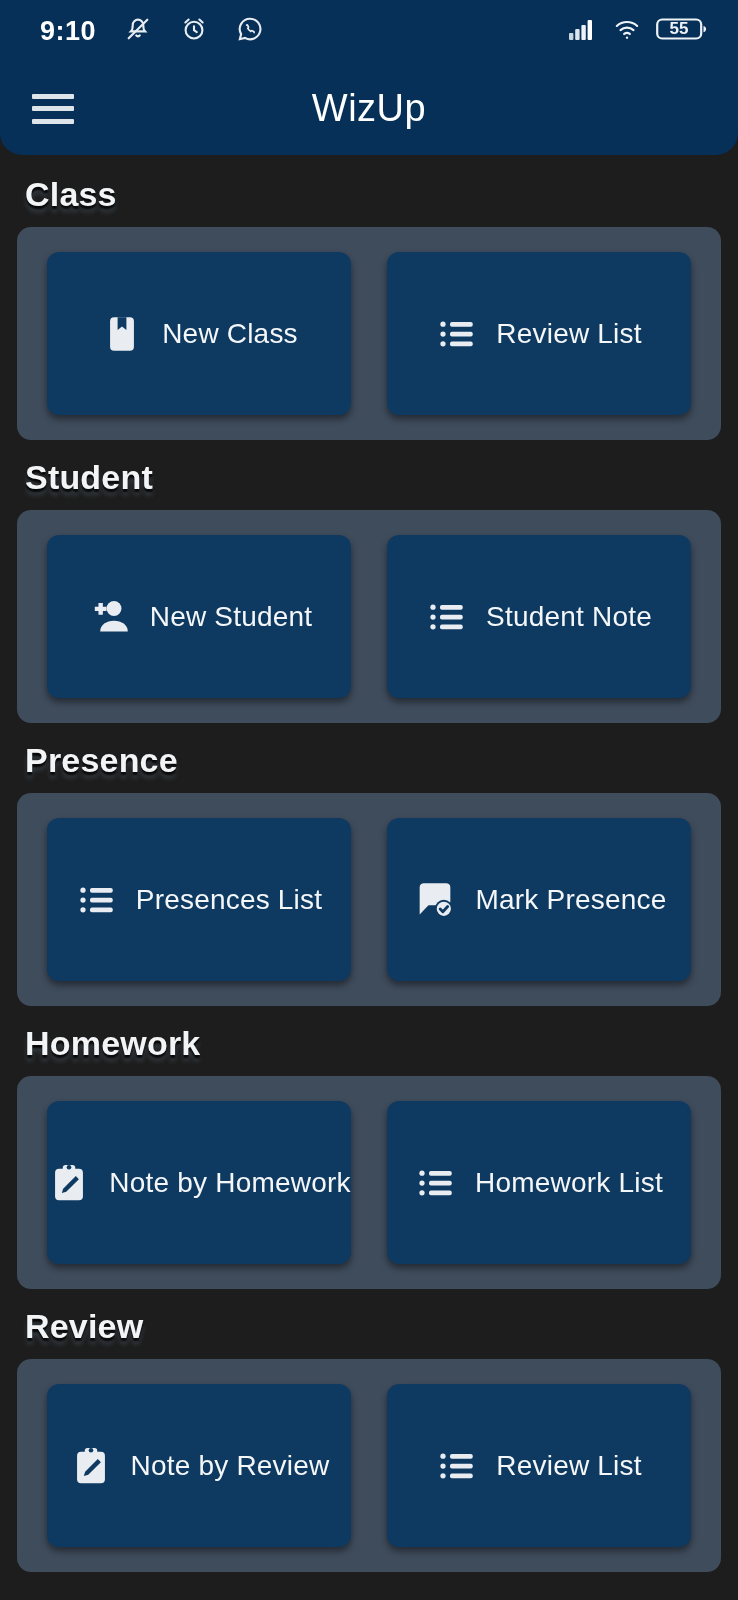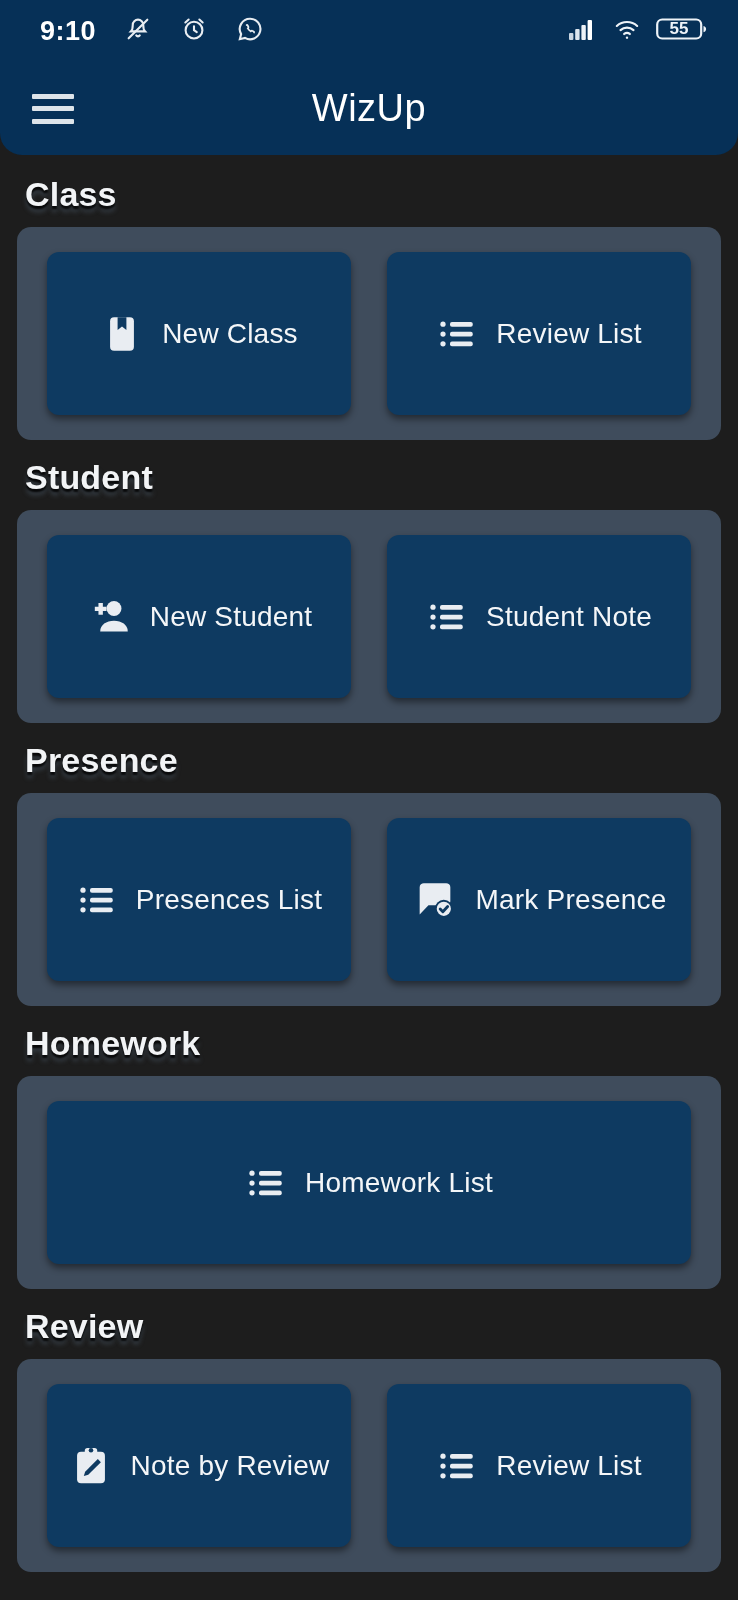--- a/index.html
+++ b/index.html
@@ -215,46 +215,57 @@
         <span class="tile-label">Mark Presence</span>
       </div>
     </div>
   </div>
 
   <div class="section">
     <div class="section-title">Homework</div>
     <div class="card">
       <div class="tile">
         <span class="tile-icon">
-          <svg width="42" height="42" viewBox="0 0 24 24">
-            <circle cx="4" cy="6.4" r="1.5" fill="#e9edf2"></circle>
-              <rect x="8" y="5.1" width="13" height="2.7" rx="1.1" fill="#e9edf2"></rect>
-            <circle cx="4" cy="12" r="1.5" fill="#e9edf2"></circle>
-              <rect x="8" y="10.7" width="13" height="2.7" rx="1.1" fill="#e9edf2"></rect>
-            <circle cx="4" cy="17.6" r="1.5" fill="#e9edf2"></circle>
-              <rect x="8" y="16.3" width="13" height="2.7" rx="1.1" fill="#e9edf2"></rect>
-          </svg>
-        </span>
-        <span class="tile-label">Homework List</span>
-      </div>
-    </div>
-  </div>
-
-  <div class="section">
-    <div class="section-title">Review</div>
-    <div class="card">
-      <div class="tile">
-        <span class="tile-icon">
           <svg width="44" height="44" viewBox="0 0 24 24">
             <rect x="4.4" y="4.2" width="15.2" height="17.2" rx="2.2" fill="#e9edf2"></rect>
             <rect x="8.6" y="2.2" width="6.8" height="3.6" rx="1.5" fill="#e9edf2"></rect>
             <circle cx="12" cy="3.4" r="1.25" fill="#0e3a61"></circle>
             <path d="M15.7 8.2l1.7 1.7-6.9 6.9-2.4.7.7-2.4z" fill="#0e3a61"></path>
           </svg>
         </span>
+        <span class="tile-label">Note by Homework</span>
+      </div>
+      <div class="tile">
+        <span class="tile-icon">
+          <svg width="42" height="42" viewBox="0 0 24 24">
+            <circle cx="4" cy="6.4" r="1.5" fill="#e9edf2"></circle>
+              <rect x="8" y="5.1" width="13" height="2.7" rx="1.1" fill="#e9edf2"></rect>
+            <circle cx="4" cy="12" r="1.5" fill="#e9edf2"></circle>
+              <rect x="8" y="10.7" width="13" height="2.7" rx="1.1" fill="#e9edf2"></rect>
+            <circle cx="4" cy="17.6" r="1.5" fill="#e9edf2"></circle>
+              <rect x="8" y="16.3" width="13" height="2.7" rx="1.1" fill="#e9edf2"></rect>
+          </svg>
+        </span>
+        <span class="tile-label">Homework List</span>
+      </div>
+    </div>
+  </div>
+
+  <div class="section">
+    <div class="section-title">Review</div>
+    <div class="card">
+      <div class="tile">
+        <span class="tile-icon">
+          <svg width="44" height="44" viewBox="0 0 24 24">
+            <rect x="4.4" y="4.2" width="15.2" height="17.2" rx="2.2" fill="#e9edf2"></rect>
+            <rect x="8.6" y="2.2" width="6.8" height="3.6" rx="1.5" fill="#e9edf2"></rect>
+            <circle cx="12" cy="3.4" r="1.25" fill="#0e3a61"></circle>
+            <path d="M15.7 8.2l1.7 1.7-6.9 6.9-2.4.7.7-2.4z" fill="#0e3a61"></path>
+          </svg>
+        </span>
         <span class="tile-label">Note by Review</span>
       </div>
       <div class="tile">
         <span class="tile-icon">
           <svg width="42" height="42" viewBox="0 0 24 24">
             <circle cx="4" cy="6.4" r="1.5" fill="#e9edf2"></circle>
               <rect x="8" y="5.1" width="13" height="2.7" rx="1.1" fill="#e9edf2"></rect>
             <circle cx="4" cy="12" r="1.5" fill="#e9edf2"></circle>
               <rect x="8" y="10.7" width="13" height="2.7" rx="1.1" fill="#e9edf2"></rect>
             <circle cx="4" cy="17.6" r="1.5" fill="#e9edf2"></circle>

